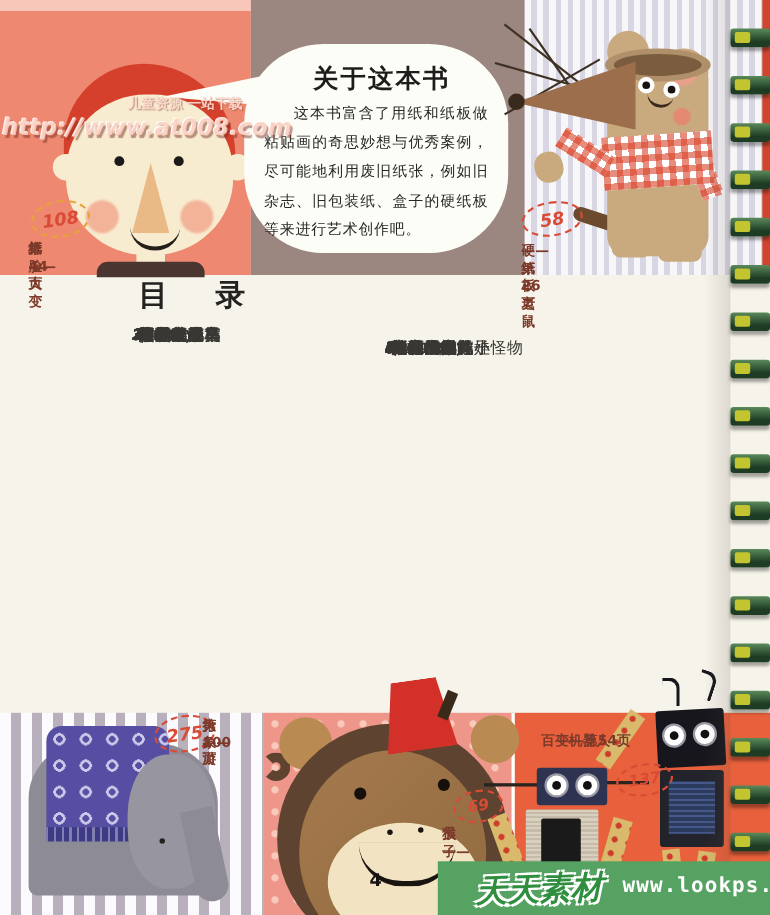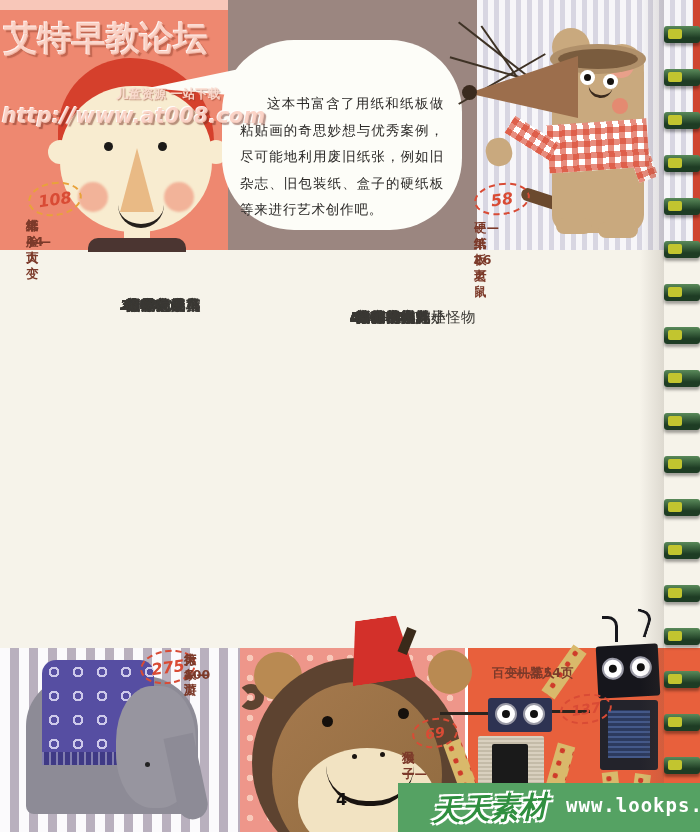--- a/index.html
+++ b/index.html
@@ -195,20 +195,21 @@
     <span style="position:static;">108</span>
   </div>
   <div class="caption" style="left:26px;top:218px;">
     <div>纸脸大变</div>
     <div>样——</div>
     <div>第44页</div>
   </div>
 
   <div class="bubble"></div>
   <div class="bubble-tail"></div>
+  <div class="about-title">关于这本书</div>
   <div class="about-body">这本书富含了用纸和纸板做粘贴画的奇思妙想与优秀案例，尽可能地利用废旧纸张，例如旧杂志、旧包装纸、盒子的硬纸板等来进行艺术创作吧。</div>
 
   <div class="m-tail"></div>
   <div class="m-ear" style="left:552px;top:28px;width:38px;height:38px;"></div>
   <div class="m-ear" style="left:600px;top:44px;width:44px;height:44px;"></div>
   <div class="m-ear-in"></div>
   <div class="m-body"></div>
   <div class="m-tube-top"></div>
   <div class="m-tube-in"></div>
   <div class="m-whisker" style="left:448px;top:52px;transform:rotate(38deg);"></div>
@@ -229,20 +230,21 @@
   <div class="m-foot" style="left:598px;top:222px;width:40px;height:16px;"></div>
 
   <div class="badge" style="left:474px;top:183px;width:56px;height:32px;">
     <span style="position:static;">58</span>
   </div>
   <div class="caption" style="left:474px;top:220px;">
     <div>硬纸板老鼠</div>
     <div>——第26页</div>
   </div>
 
+  <div class="toc-heading">目　录</div>
   <div id="toc-left" class="toc-col">
       <div class="toc-row">
         <span class="toc-pg">6</span>
         <span class="toc-title">零零碎碎</span>
         <span class="toc-range">（1）</span>
       </div>
       <div class="toc-row">
         <span class="toc-pg">8</span>
         <span class="toc-title">忙碌的天空</span>
         <span class="toc-range">（2-9）</span>
@@ -534,21 +536,20 @@
       </div>
       <div class="coil" style="top: 757px;">
         <span class="coil-hl"></span>
       </div>
       <div class="coil" style="top: 800px;">
         <span class="coil-hl"></span>
       </div>
     </div>
 
   <div class="page-num">4</div>
-  <div class="wm-title">艾特早教论坛</div>
   <div class="wm-sub">儿童资源 一站下载</div>
   <div class="wm-link">http://www.at008.com</div>
   <div class="green-bar">
     <span class="wm-brand">天天素材</span>
     <span class="wm-url">www.lookps.com</span>
   </div>
 
 </div>
 
 </body></html>

